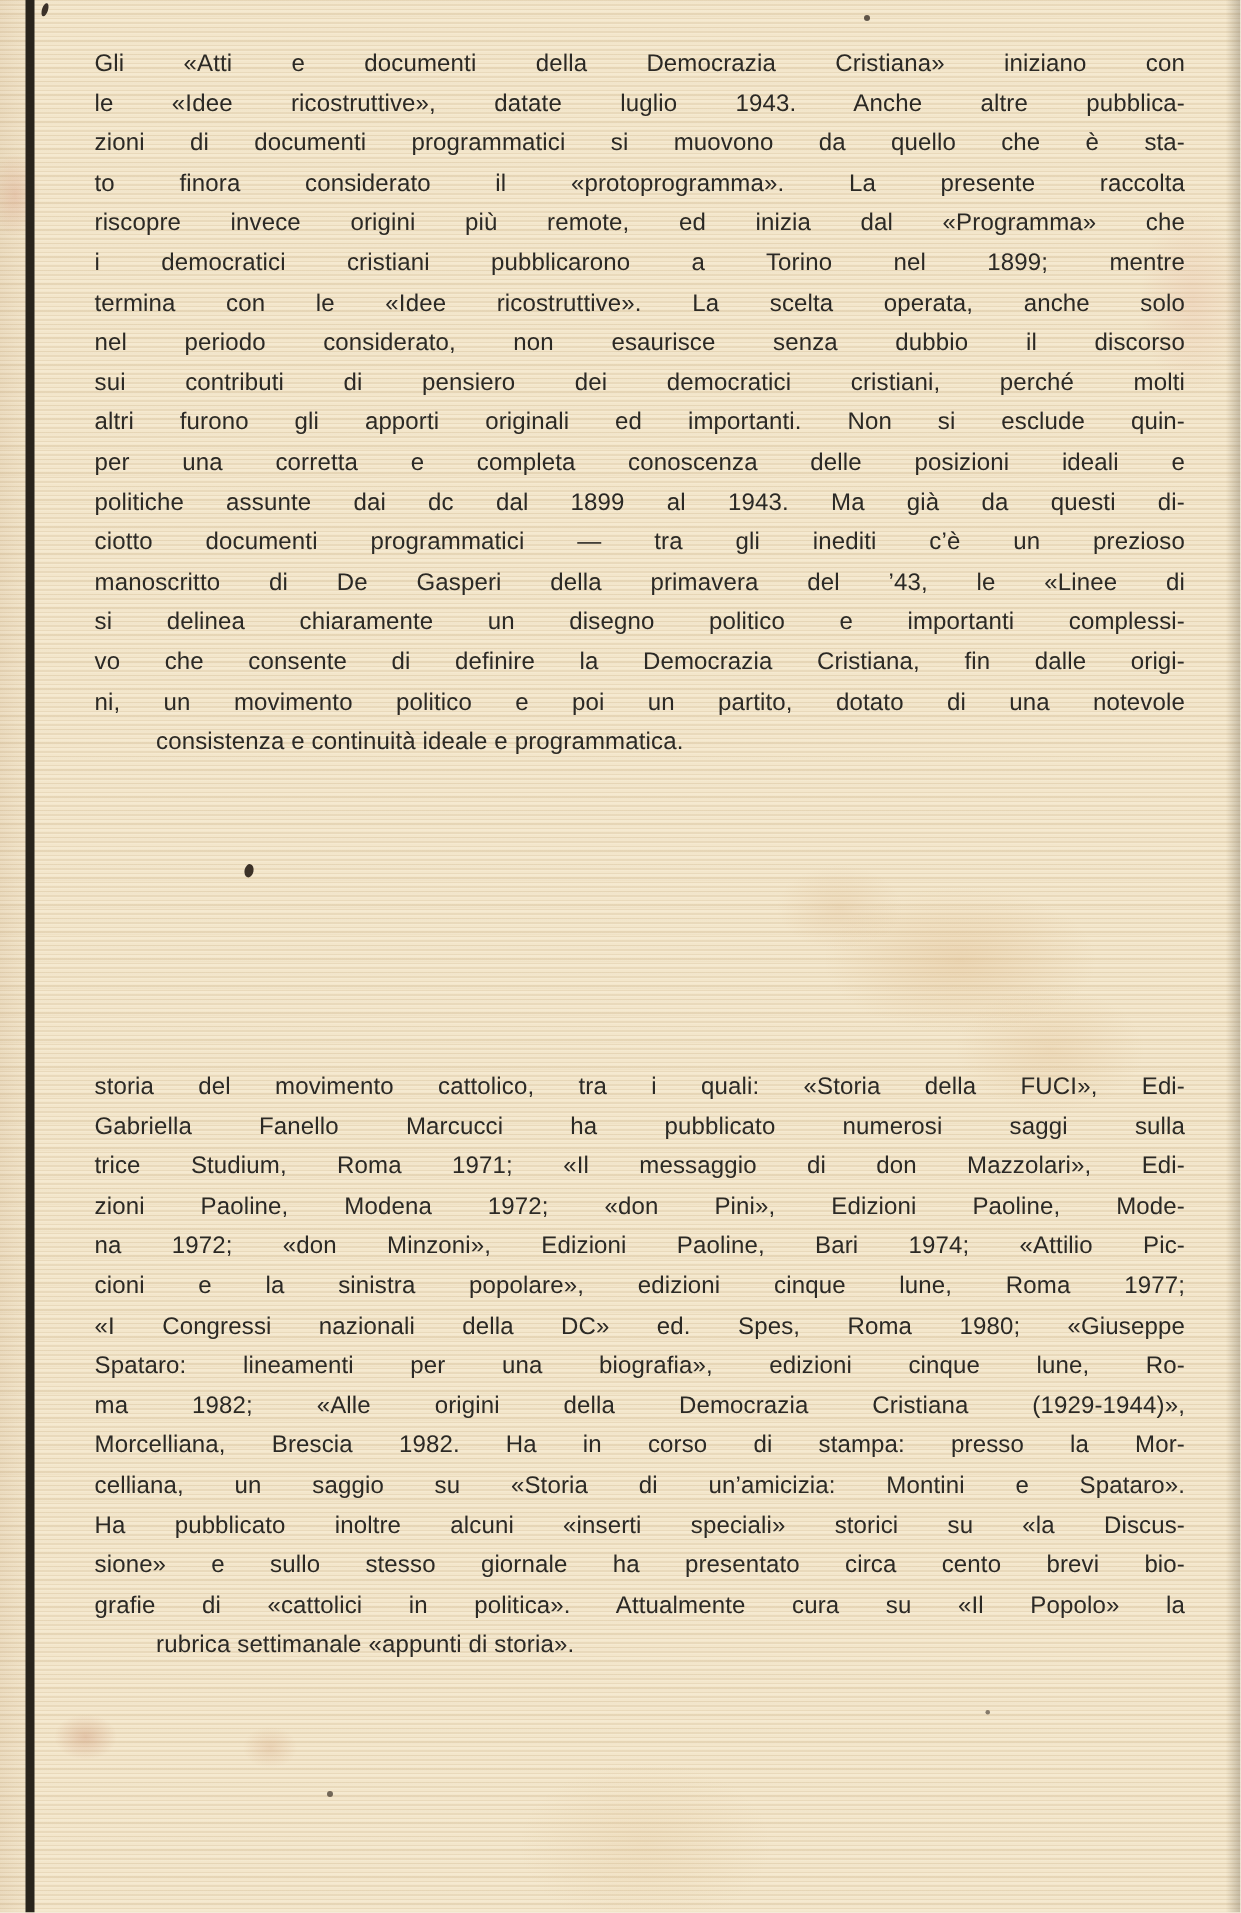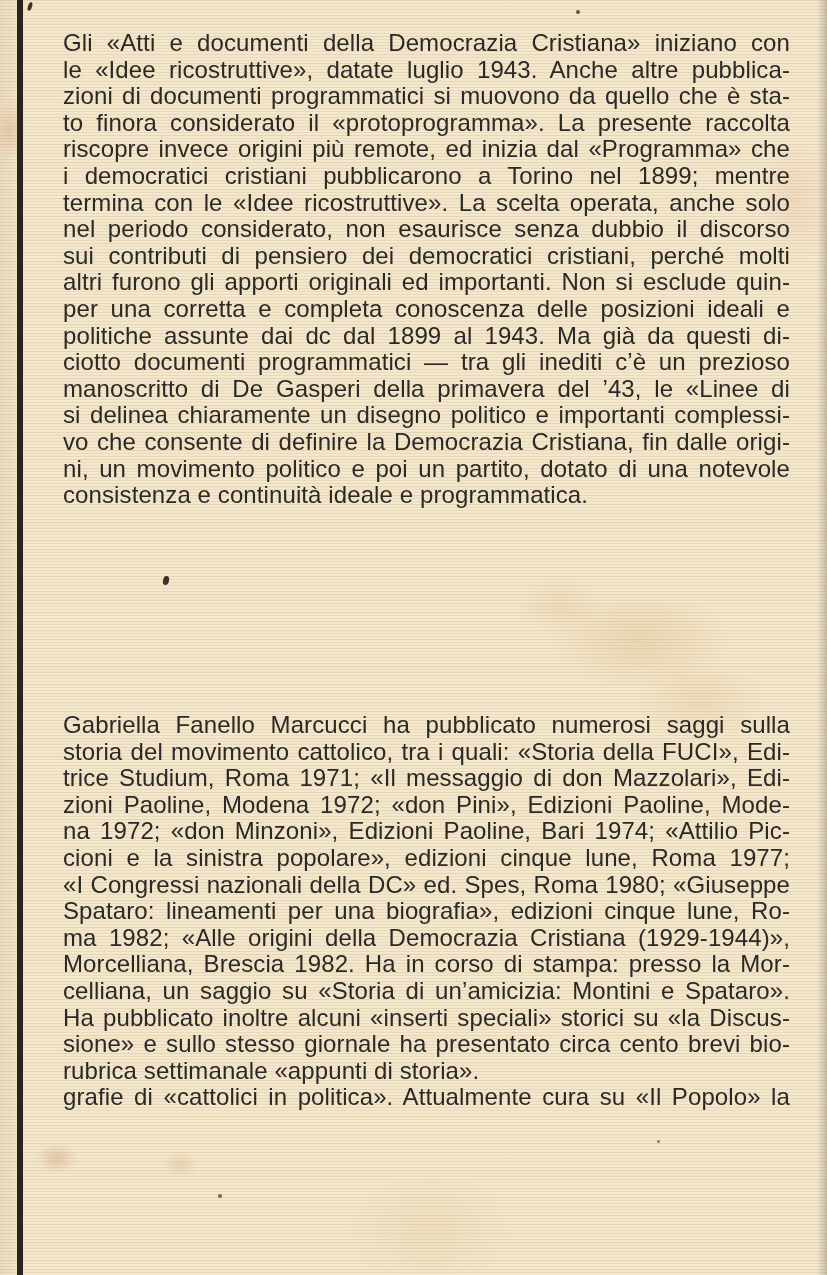--- a/index.html
+++ b/index.html
@@ -45,34 +45,34 @@
 
   .right-shade {
     position: absolute; right: 0; top: 0; bottom: 0; width: 10px;
     background: linear-gradient(to left, rgba(120,112,96,0.38), rgba(120,112,96,0.0));
   }
 
   .para {
     position: absolute;
     left: 63px; width: 727px;
     color: var(--text, #2b2925);
-    font-size: 24px;
+    font-size: 16px;
     line-height: 26.6px;
     letter-spacing: 0.1px;
   }
   .blurb { top: 30px; }
   .bio   { top: 712px; }
 
   .line {
     text-align: justify;
     text-align-last: justify;
     white-space: nowrap; 
     overflow: visible;
   }
-  .line.last-line { text-align-last: left; }
+  .line.last-line { text-align-last: left; margin-left: 41px; }
 
   .speck {
     position: absolute;
     background: #3b3128;
     border-radius: 50%;
   }
   .speck.s1 { left: 163px; top: 576px; width: 6px;  height: 9px; transform: rotate(12deg); }
   .speck.s2 { left: 576px; top: 10px;  width: 4px;  height: 4px; opacity: 0.8; }
   .speck.s3 { left: 28px;  top: 2px;   width: 4px;  height: 9px; transform: rotate(18deg); }
   .speck.s4 { left: 218px; top: 1194px; width: 4px; height: 4px; opacity: 0.7; }
@@ -122,23 +122,23 @@
 
       <div class="line">vo che consente di definire la Democrazia Cristiana, fin dalle origi-</div>
 
       <div class="line">ni, un movimento politico e poi un partito, dotato di una notevole</div>
 
       <div class="line last-line">consistenza e continuità ideale e programmatica.</div>
     </div>
 
   <div class="para bio">
 
+      <div class="line">storia del movimento cattolico, tra i quali: «Storia della FUCI», Edi-</div>
+
       <div class="line">Gabriella Fanello Marcucci ha pubblicato numerosi saggi sulla</div>
-
-      <div class="line">storia del movimento cattolico, tra i quali: «Storia della FUCI», Edi-</div>
 
       <div class="line">trice Studium, Roma 1971; «Il messaggio di don Mazzolari», Edi-</div>
 
       <div class="line">zioni Paoline, Modena 1972; «don Pini», Edizioni Paoline, Mode-</div>
 
       <div class="line">na 1972; «don Minzoni», Edizioni Paoline, Bari 1974; «Attilio Pic-</div>
 
       <div class="line">cioni e la sinistra popolare», edizioni cinque lune, Roma 1977;</div>
 
       <div class="line">«I Congressi nazionali della DC» ed. Spes, Roma 1980; «Giuseppe</div>
@@ -148,23 +148,23 @@
       <div class="line">ma 1982; «Alle origini della Democrazia Cristiana (1929-1944)»,</div>
 
       <div class="line">Morcelliana, Brescia 1982. Ha in corso di stampa: presso la Mor-</div>
 
       <div class="line">celliana, un saggio su «Storia di un’amicizia: Montini e Spataro».</div>
 
       <div class="line">Ha pubblicato inoltre alcuni «inserti speciali» storici su «la Discus-</div>
 
       <div class="line">sione» e sullo stesso giornale ha presentato circa cento brevi bio-</div>
 
+      <div class="line">grafie di «cattolici in politica». Attualmente cura su «Il Popolo» la</div>
+
       <div class="line last-line">rubrica settimanale «appunti di storia».</div>
-
-      <div class="line">grafie di «cattolici in politica». Attualmente cura su «Il Popolo» la</div>
     </div>
 
   <div class="speck s1"></div>
   <div class="speck s2"></div>
   <div class="speck s3"></div>
   <div class="speck s4"></div>
   <div class="speck s5"></div>
 </div>
 
 </body></html>

